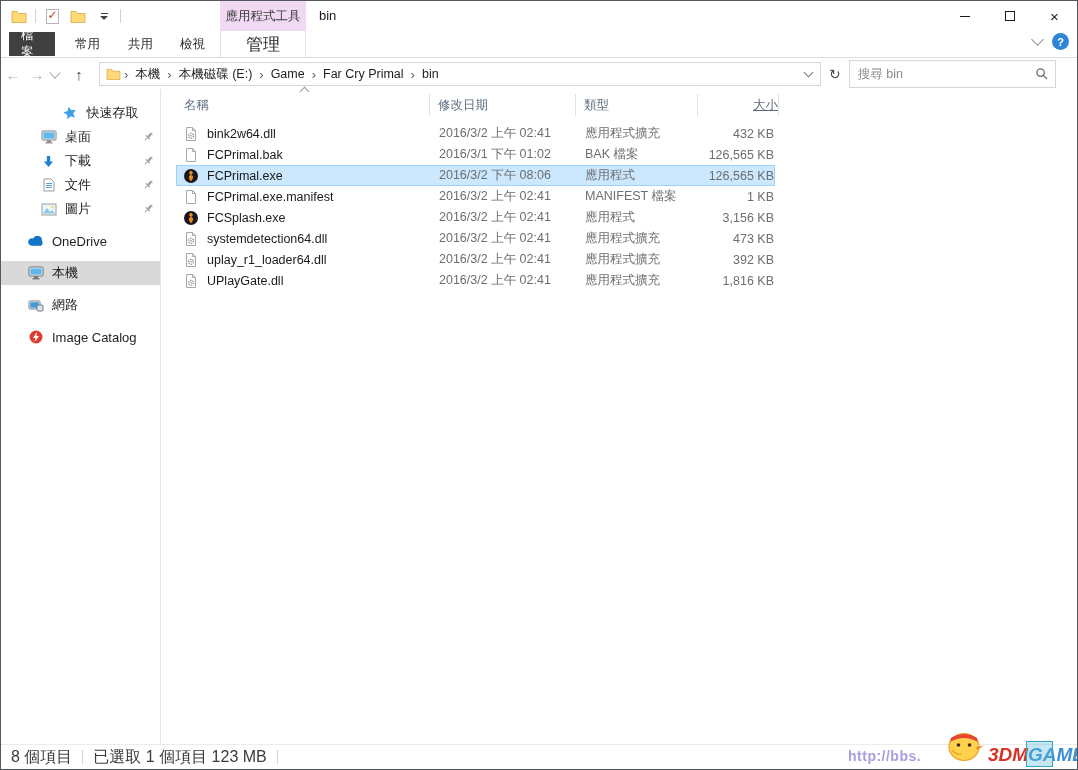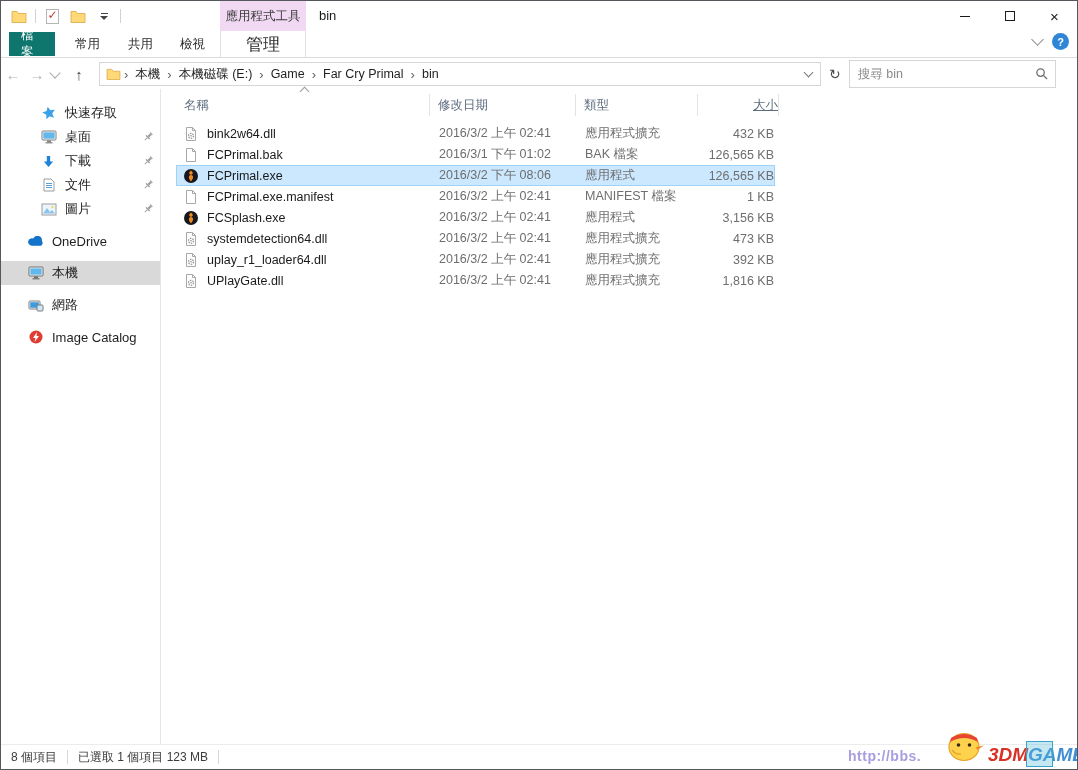--- a/index.html
+++ b/index.html
@@ -24,21 +24,21 @@
   .win-controls { position:absolute; right:0; top:0; display:flex; height:30px; }
   .win-btn { width:45px; height:30px; display:flex; align-items:center; justify-content:center; color:#1a1a1a; }
   .min-glyph { width:10px; height:1px; background:#1a1a1a; }
   .max-glyph { width:10px; height:10px; border:1px solid #1a1a1a; }
   .close-glyph { font-size:15px; line-height:1; }
 
   
   .tabrow { position:absolute; top:30px; left:0; right:0; height:27px; background:#fff; border-bottom:1px solid #dcdcdc; }
   .tab { position:absolute; top:1px; height:24px; display:flex; align-items:center; justify-content:center;
          font-size:12.5px; color:#2b2b2b; padding:0 12px; }
-  .tab-file { left:8px; width:46px; background:#0f766e; color:#fff; }
+  .tab-file { left:8px; width:46px; background:#404040; color:#fff; }
   .tab-home { left:62px; } .tab-share { left:115px; } .tab-view { left:167px; }
   .manage-group { position:absolute; left:219px; top:0; width:86px; height:26px;
                   border-left:1px solid #e2e2e2; border-right:1px solid #e2e2e2;
                   display:flex; align-items:center; justify-content:center; font-size:17px; color:#2b2b2b; }
   .ribbon-right { position:absolute; right:8px; top:2px; display:flex; align-items:center; gap:10px; }
   .collapse-chev { width:9px; height:9px; border-right:1.5px solid #8a8a8a; border-bottom:1.5px solid #8a8a8a;
                    transform:rotate(45deg); margin-top:-4px; }
   .help-btn { width:17px; height:17px; border-radius:50%; background:#2f86d6; color:#fff; font-size:11px;
               font-weight:bold; display:flex; align-items:center; justify-content:center; }
 
@@ -61,21 +61,21 @@
   .search-box input { border:none; outline:none; width:170px; font-size:12.5px; color:#444; padding-left:8px;
                       font-family:inherit; background:transparent; }
   .search-box input::placeholder { color:#8a8a8a; }
   .search-icon { position:absolute; right:7px; top:5px; }
 
   
   .main { position:absolute; top:88px; left:0; right:0; bottom:25px; background:#fff; }
   .sidebar { position:absolute; left:0; top:0; bottom:0; width:160px; border-right:1px solid #e6e6e6; padding-top:12px; }
   .side-item { position:relative; height:24px; display:flex; align-items:center; font-size:13px; color:#1e1e1e; }
   .side-item .icon { width:17px; display:flex; justify-content:center; margin-right:8px; }
-  .pl0 { padding-left:26px; } .plq { padding-left:39px; } .pl1 { padding-left:39px; }
+  .pl0 { padding-left:26px; } .plq { padding-left:39px;justify-content:center; } .pl1 { padding-left:39px; }
   .side-item.sel { background:#d9d9d9; }
   .gap { margin-top:8px; }
   .pin { position:absolute; right:6px; top:6px; }
 
   .content { position:absolute; left:161px; top:0; right:0; bottom:0; }
   .lv-header { position:absolute; top:4px; left:14px; display:flex; height:24px; align-items:center;
                font-size:12.5px; color:#5d6c7e; }
   .hcell { height:22px; display:flex; align-items:center; border-right:1px solid #e3e3e3; padding-left:8px; position:relative; }
   .h-name { width:254px; } .h-date { width:146px; } .h-type { width:122px; } .h-size { width:81px; justify-content:flex-end;text-decoration:underline; }
   .sort-caret { position:absolute; left:125px; top:-6px; width:7px; height:7px; border-left:1.2px solid #9a9a9a;
@@ -84,21 +84,21 @@
   .row { display:flex; align-items:center; height:21px; font-size:12.5px; border:1px solid transparent; }
   .row.sel { background:#cce8ff; border-color:#9ed2f7; }
   .cell-name { width:254px; display:flex; align-items:center; color:#1a1a1a; }
   .cell-name .ficon { width:16px; height:16px; margin:0 8px 0 6px; flex:none; }
   .cell-date { width:146px; color:#6e6e6e; padding-left:8px; }
   .cell-type { width:122px; color:#6e6e6e; padding-left:8px; }
   .cell-size { width:75px; color:#6e6e6e; text-align:right; }
 
   
   .statusbar { position:absolute; left:0; right:0; bottom:0; height:25px; background:#fff;
-               border-top:1px solid #ececec; display:flex; align-items:center; font-size:12px; color:#3b3b3b; }
+               border-top:1px solid #ececec; display:flex; align-items:center; font-size:16px; color:#3b3b3b; }
   .sb-item { padding:0 10px; }
   .sb-sep { width:1px; height:14px; background:#d6d6d6; }
 
   
   .watermark { position:absolute; right:4px; bottom:1px; height:34px; width:225px; pointer-events:none; }
   .wm-url { position:absolute; left:0; bottom:4px; font-size:14px; font-weight:bold; color:rgba(146,132,215,0.8); letter-spacing:0.5px;margin-top:41px; }
   .wm-chick { position:absolute; left:92px; bottom:2px; }
   .wm-3dm { position:absolute; left:140px; bottom:2px; font-size:19px; font-weight:bold; font-style:italic; color:#d63226;
             text-shadow:1px 1px 0 #fff,-1px -1px 0 #fff; }
   .wm-game { position:absolute; left:180px; bottom:2px; font-size:19px; font-weight:bold; font-style:italic; color:#3f8fd6;

